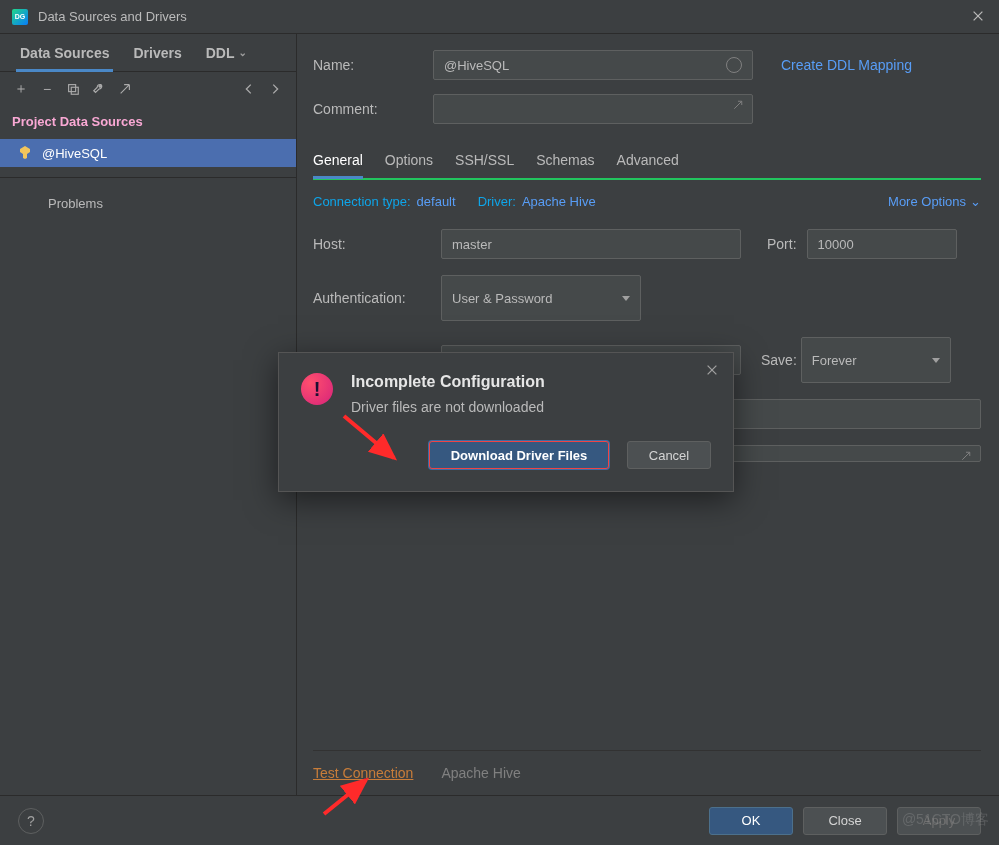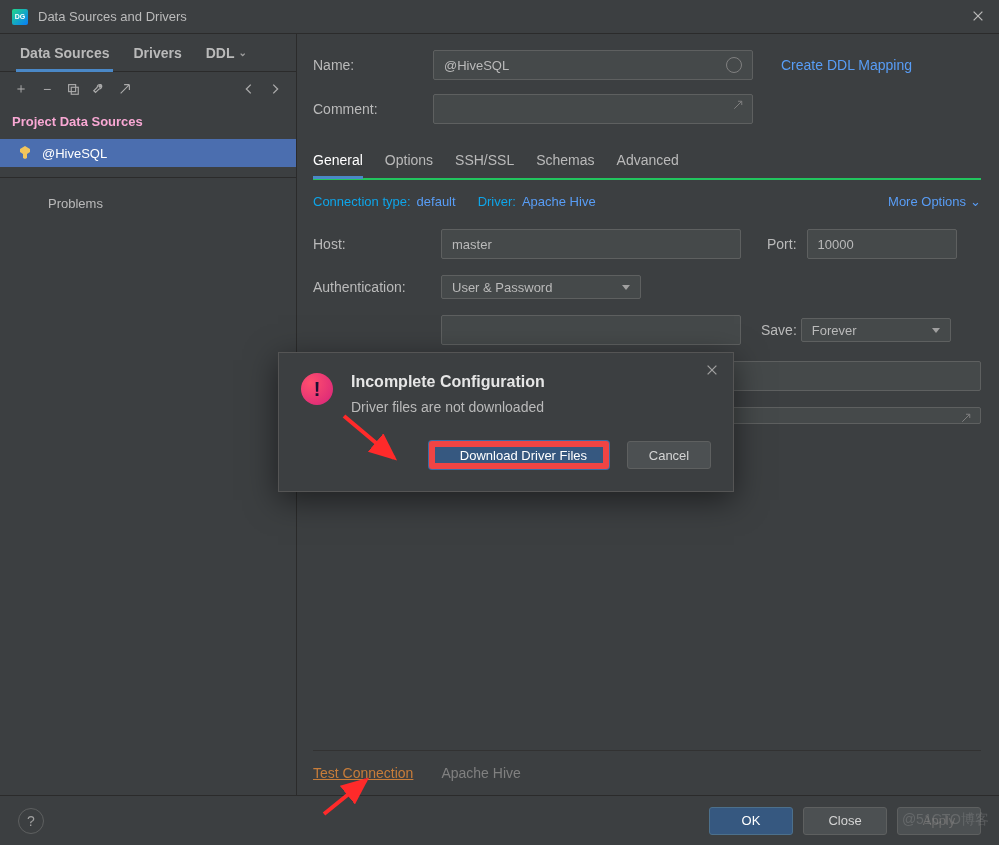--- a/index.html
+++ b/index.html
@@ -192,21 +192,21 @@
     }
     .host-port-row { display: flex; gap: 10px; align-items: center; }
     .host-port-row .input.host { flex: 0 0 300px; }
     .host-port-row .port-label { margin-left: 16px; }
     .host-port-row .input.port { flex: 0 0 150px; }
 
     .select {
       background: #45494a;
       border: 1px solid #5e6060;
       border-radius: 2px;
-      height: 24px;
+      height: 46px;
       width: 200px;
       display: flex;
       align-items: center;
       justify-content: space-between;
       padding: 0 10px;
       color: #bababa;
     }
     .select .triangle {
       width: 0; height: 0;
       border-left: 4px solid transparent;
@@ -287,24 +287,23 @@
     }
     .modal-text { flex: 1; }
     .modal-title { color: #e6e6e6; font-size: 16px; font-weight: bold; margin-bottom: 8px;}
     .modal-msg { color: #bababa; font-size: 14px; }
     .modal-buttons {
       display: flex; gap: 18px; justify-content: flex-end;
       margin-top: 26px;
     }
     .modal-buttons .btn.primary {
       min-width: 180px;
-      border: 6px solid #ef4444;
+      border: 1px solid #ef4444;
       box-shadow: 0 0 0 1px #3b6ca5;
-      font-weight: normal;
-      text-align: right;
+      font-weight: bold;
     }
 
     
     .arrow {
       position: absolute;
       pointer-events: none;
     }
 
     
     .watermark {

